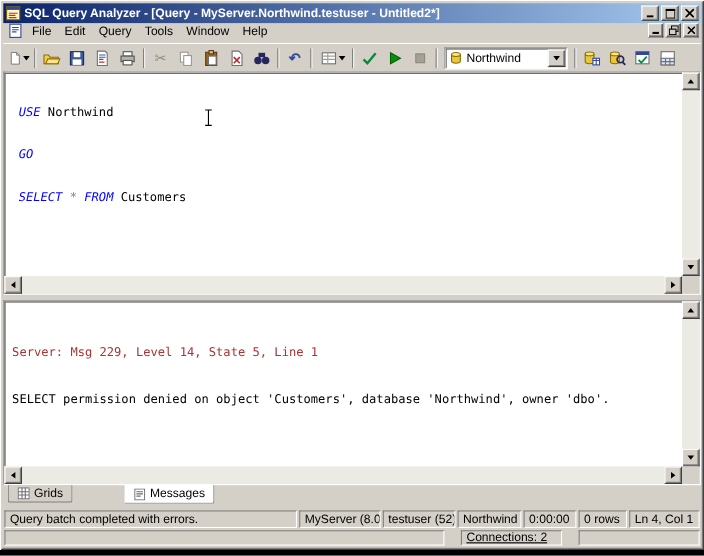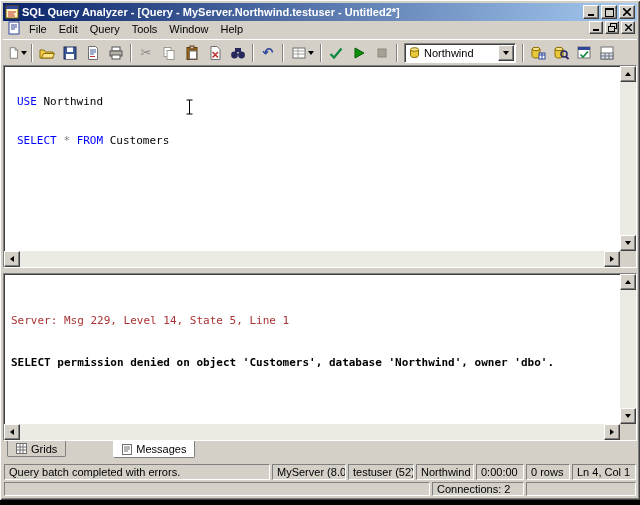--- a/index.html
+++ b/index.html
@@ -66,25 +66,25 @@
     display:grid; grid-template-columns:1fr 16px; grid-template-rows:1fr 16px;
   }
   .editor-pane { flex:0 0 203px; }
   .results-pane { flex:0 0 168px; }
   .pane-content {
     grid-column:1; grid-row:1; overflow:hidden; position:relative;
     font-family:"DejaVu Sans Mono","Liberation Mono",monospace; font-size:11px; line-height:13px;
     padding:3px 0 0 13px; white-space:pre;
   }
   .results-pane .pane-content { padding-left:7px; padding-top:12px; line-height:14px; }
-  .tok-kw { color:var(--kw,#0000FF); }
+  .tok-kw { color:var(--kw,#0000FF);font-style:italic; }
   .tok-op { color:var(--op,#808080); }
   .tok-id { color:#000; }
   .msg-error { color:var(--err,#B22222); }
-  .msg-normal { color:#000;font-weight:bold; }
+  .msg-normal { color:#000; }
   .ibeam { position:absolute; left:181px; top:33px; }
 
   
   .sb-track-v { grid-column:2; grid-row:1; background:#ECEBE3; display:flex; flex-direction:column; justify-content:space-between; }
   .sb-track-h { grid-column:1; grid-row:2; background:#ECEBE3; display:flex; justify-content:space-between; }
   .sb-corner { grid-column:2; grid-row:2; background:#D4D0C8; }
   .sb-btn {
     width:16px; height:16px; flex:0 0 16px; background:#D4D0C8; display:flex; align-items:center; justify-content:center;
     border:1px solid; border-color:#FFFFFF #404040 #404040 #FFFFFF; box-shadow:inset -1px -1px 0 #808080;
   }
@@ -108,21 +108,21 @@
 
   
   .statusbar { flex:0 0 18px; display:flex; gap:2px; padding:1px 1px; font-size:11px; }
   .sb-panel {
     border:1px solid; border-color:#808080 #FFFFFF #FFFFFF #808080;
     padding:0 4px; display:flex; align-items:center; white-space:nowrap; overflow:hidden;
   }
   .grow { flex:1 1 auto; }
   .w-server { flex:0 0 74px; } .w-user { flex:0 0 66px; } .w-db { flex:0 0 58px; }
   .w-time { flex:0 0 48px; } .w-rows { flex:0 0 44px; } .w-pos { flex:0 0 64px; }
-  .appbar { flex:0 0 16px; display:flex; gap:2px; padding:1px 1px; font-size:11px; }
+  .appbar { flex:0 0 16px; display:flex; gap:15px; padding:1px 1px; font-size:11px;text-decoration:underline; }
   .w-conn { flex:0 0 92px; } .w-tail { flex:0 0 110px; }
 </style>
 </head>
 <body>
 
 <div class="window">
 
   <div class="titlebar">
     <svg class="ticon" viewBox="0 0 14 14">
       <rect x="1" y="1" width="12" height="12" fill="#FFF8C0" stroke="#806000"></rect>
@@ -315,20 +315,21 @@
         <rect x="2" y="2" width="12" height="12" fill="#FFFFFF" stroke="#707070"></rect>
         <rect x="2" y="8" width="12" height="6" fill="#D8E4F8" stroke="#707070"></rect>
         <path d="M2 11 h12 M6 8 v6 M10 8 v6" stroke="#707070"></path>
       </svg>
     </div>
   </div>
 
   <div class="pane editor-pane">
     <div class="pane-content">
       <div class="code-line"><span class="tok-kw">USE</span><span class="tok-id"> Northwind</span></div>
+      <div class="code-line"><span class="tok-kw">GO</span></div>
       <div class="code-line"><span class="tok-kw">SELECT</span><span class="tok-id"> </span><span class="tok-op">*</span><span class="tok-id"> </span><span class="tok-kw">FROM</span><span class="tok-id"> Customers</span></div>
       <svg class="ibeam" width="9" height="16" viewBox="0 0 9 16">
         <path d="M1.5 1 h6 M4.5 1 v14 M1.5 15 h6" fill="none" stroke="#000"></path>
       </svg>
     </div>
     <div class="sb-track-v">
       <div class="sb-btn">
           <span class="arr-up"></span>
         </div>
       <div class="sb-btn">

